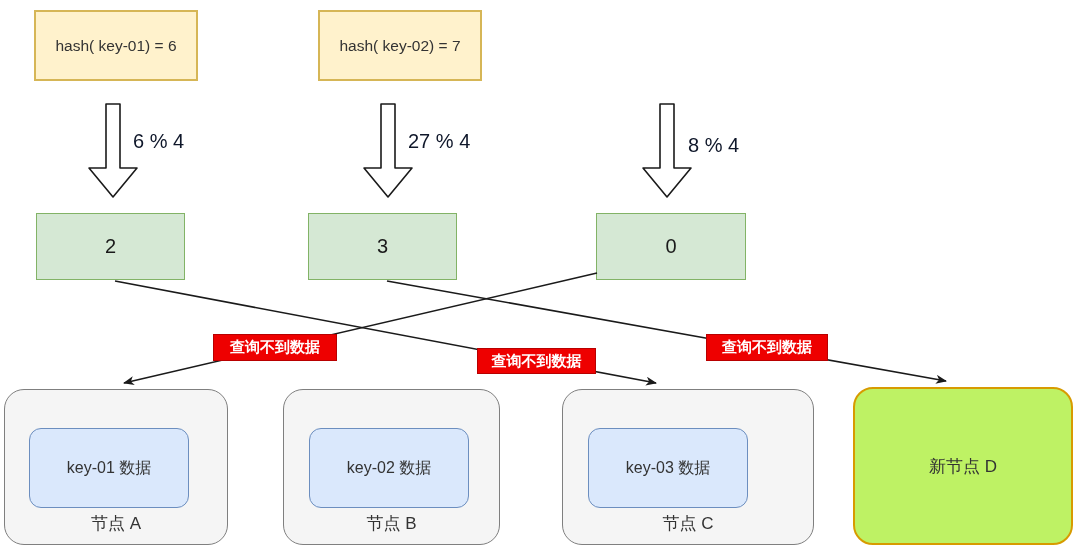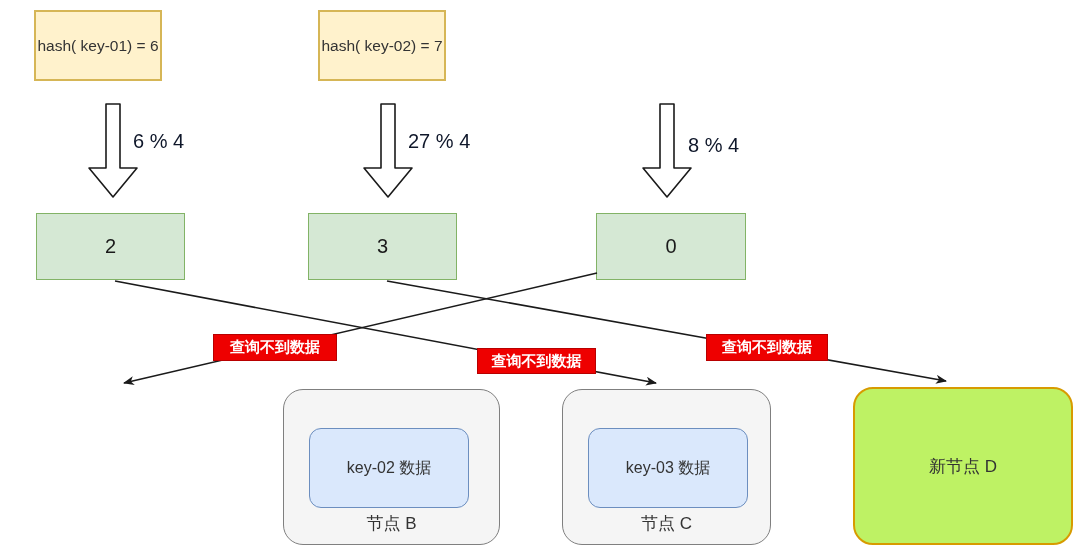--- a/index.html
+++ b/index.html
@@ -5,21 +5,21 @@
   html,body{margin:0;padding:0;background:#fff;}
   #canvas{
     position:relative;
     width:1080px;height:548px;
     background:#ffffff;
     font-family:"Liberation Sans","DejaVu Sans",sans-serif;
     overflow:hidden;
   }
   .box{position:absolute;box-sizing:border-box;display:flex;align-items:center;justify-content:center;}
   .hash-box{
-    width:128px;height:71px;top:10px;
+    width:164px;height:71px;top:10px;
     background:#FFF2CC;border:2px solid #D6B656;
     font-size:15.5px;color:#333;z-index:2;
   }
   .mod-label{
     position:absolute;font-size:20px;color:#0f172a;z-index:2;white-space:nowrap;
   }
   .result-box{
     width:149px;height:67px;top:213px;
     background:#D5E8D4;border:1.5px solid #82B366;
     font-size:20px;color:#1a1a1a;z-index:2;
@@ -85,24 +85,28 @@
 
     <line x1="115" y1="281" x2="656" y2="383" stroke="#1a1a1a" stroke-width="1.6" marker-end="url(#arr)"></line>
     <line x1="387" y1="281" x2="946" y2="381" stroke="#1a1a1a" stroke-width="1.6" marker-end="url(#arr)"></line>
     <line x1="597" y1="273" x2="124" y2="383" stroke="#1a1a1a" stroke-width="1.6" marker-end="url(#arr)"></line>
   </svg>
 
   <div class="error-badge" style="left:213px;top:334px;width:124px;height:27px">查询不到数据</div>
   <div class="error-badge" style="left:477px;top:348px;width:119px;height:26px">查询不到数据</div>
   <div class="error-badge" style="left:706px;top:334px;width:122px;height:27px">查询不到数据</div>
 
+  <div class="node" style="left:4px;width:224px">
+    <div class="data-box">key-01 数据</div>
+    <div class="node-label">节点 A</div>
+  </div>
   <div class="node" style="left:283px;width:217px">
     <div class="data-box" style="left:25px">key-02 数据</div>
     <div class="node-label">节点 B</div>
   </div>
-  <div class="node" style="left:562px;width:209px">
+  <div class="node" style="left:562px;width:252px">
     <div class="data-box" style="left:25px">key-03 数据</div>
     <div class="node-label">节点 C</div>
   </div>
 
   <div class="new-node">新节点 D</div>
 
 </div>
 
 </body></html>

